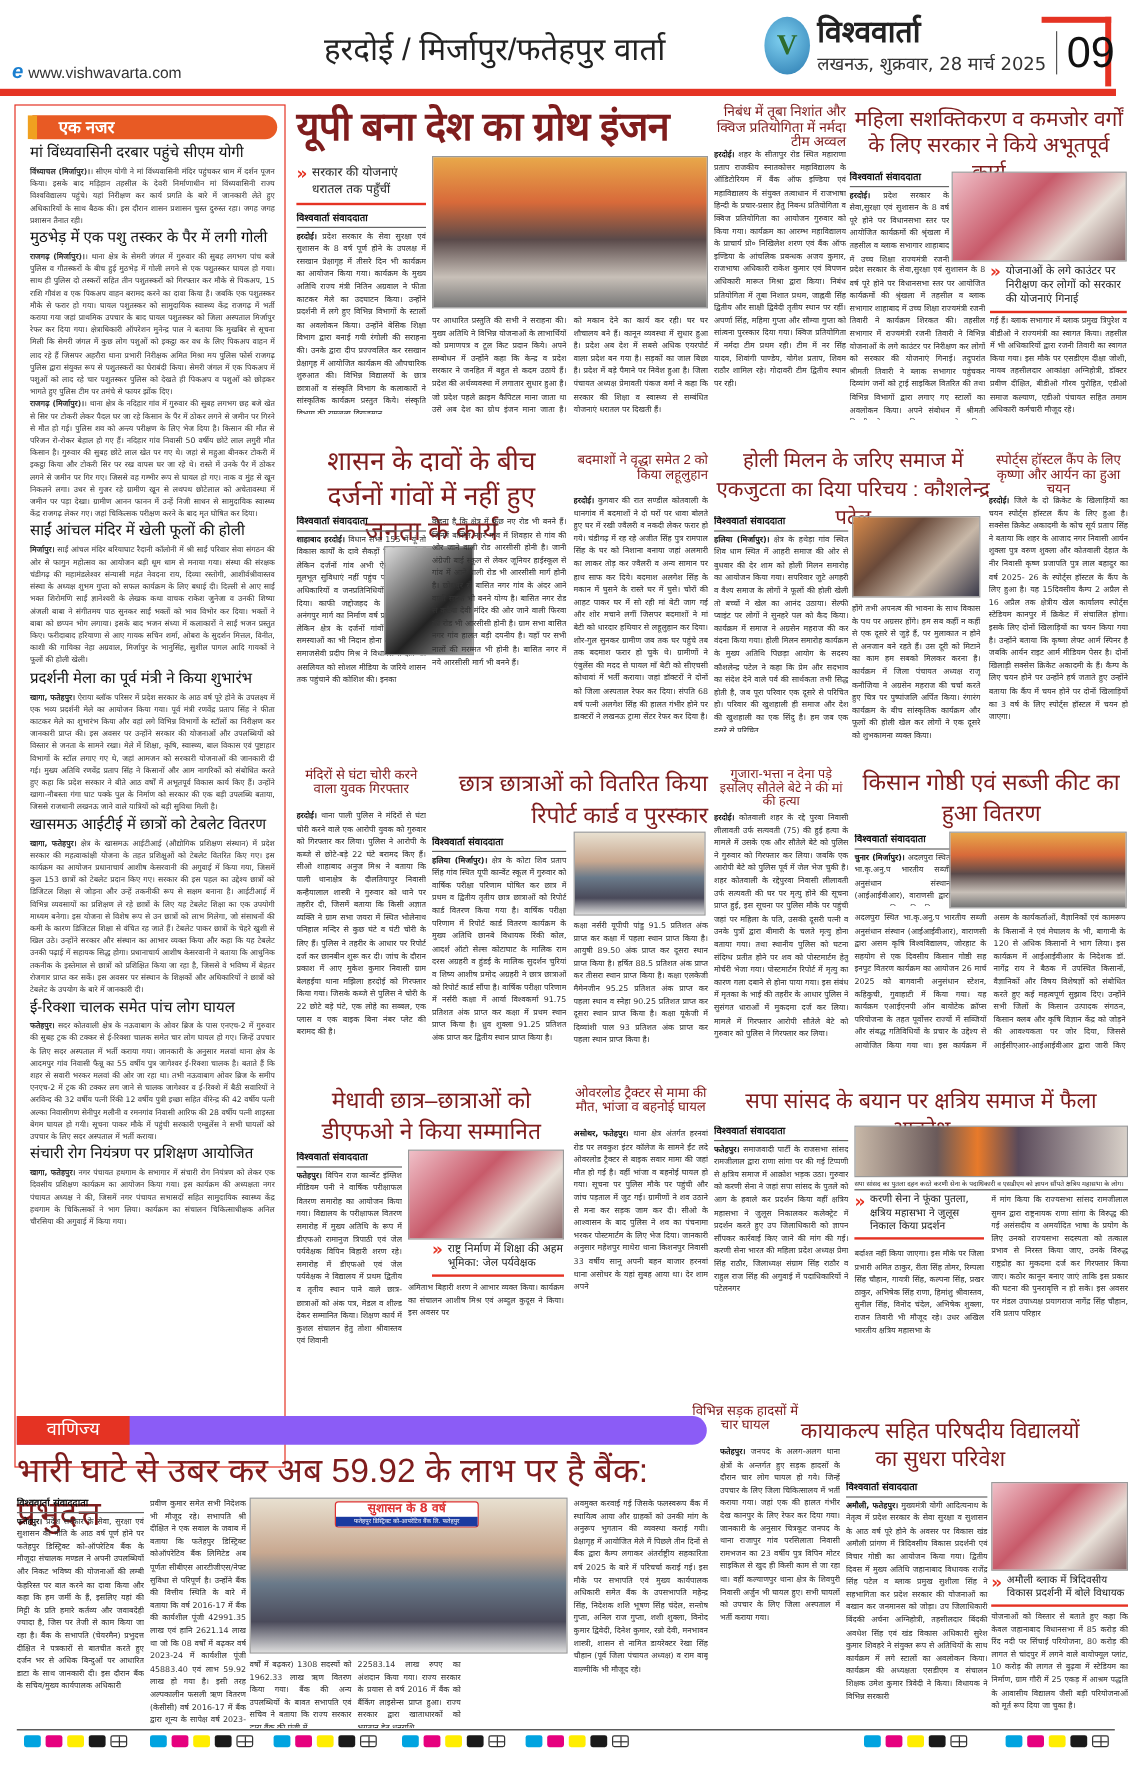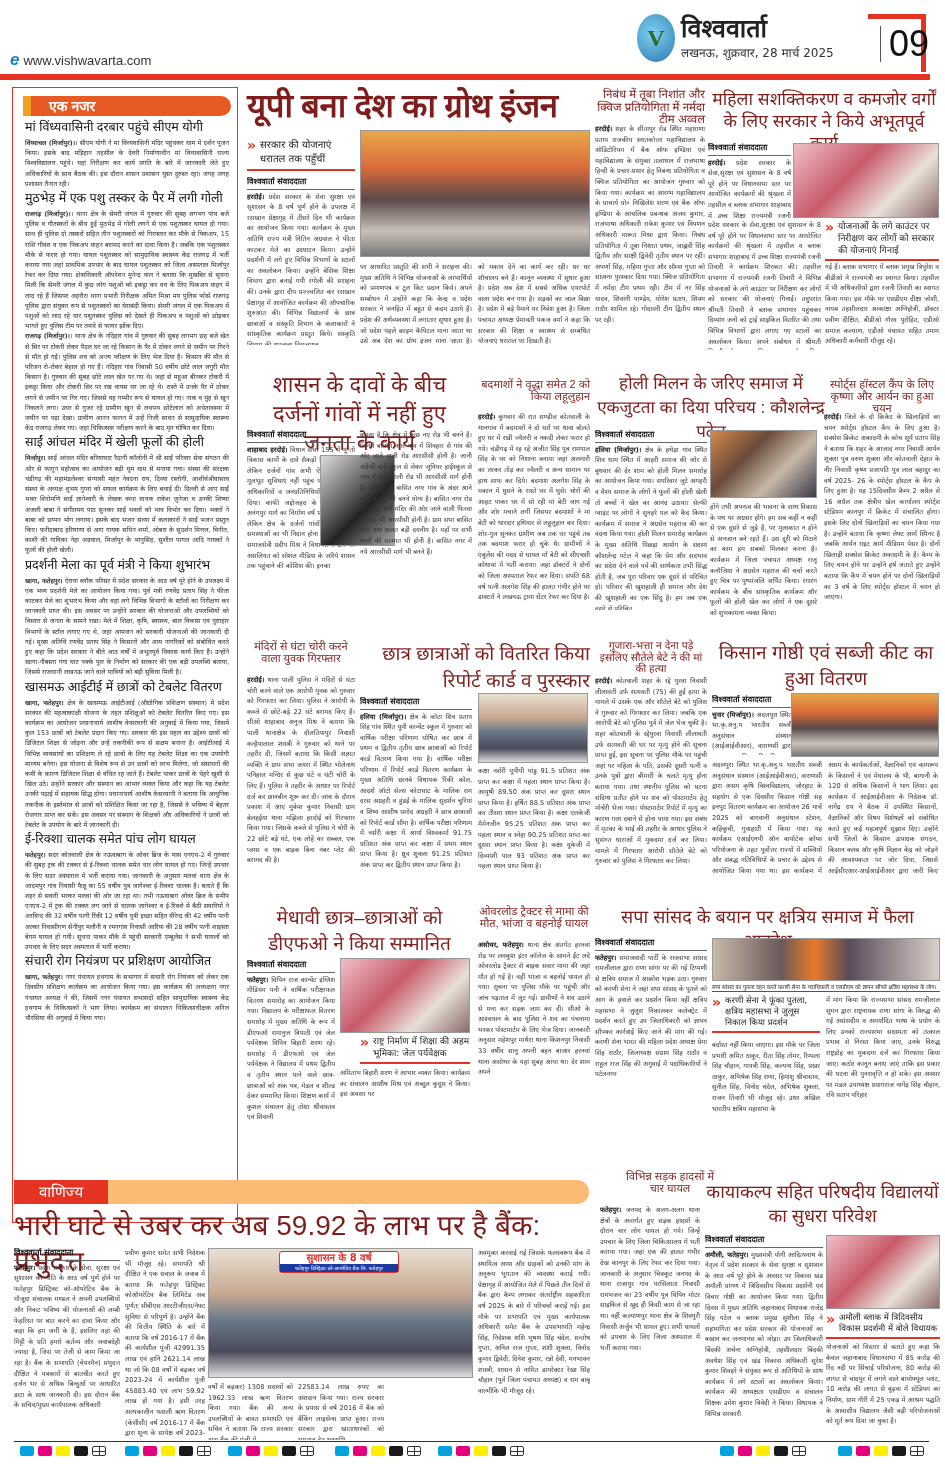--- a/index.html
+++ b/index.html
@@ -5,21 +5,21 @@
 *{box-sizing:border-box;margin:0;padding:0}
 body{width:945px;height:1474px;background:#fff;font-family:"DejaVu Sans",sans-serif;color:#222;position:relative;overflow:hidden}
 .abs{position:absolute}
 .masthead{position:absolute;left:0;top:0;width:945px;height:72px}
 .site-url{position:absolute;left:10px;top:50px;font-size:13px;color:#333;display:flex;align-items:center;gap:4px;font-family:"Liberation Sans",sans-serif}
 .site-url .e-icon{color:#1a7fd0;font-size:17px;font-weight:bold;font-style:italic}
 .section-title{position:absolute;left:270px;top:22px;font-size:26px;color:#222;font-family:"Liberation Sans",sans-serif;letter-spacing:0}
 .logo{position:absolute;left:637px;top:14px;display:flex;align-items:center;gap:6px}
 .logo-circle{width:38px;height:48px;border-radius:50%;background:radial-gradient(circle at 40% 40%,#7fd0f0,#2a7ab0);display:flex;align-items:center;justify-content:center;color:#2e6b2e;font-weight:bold;font-size:24px;font-family:"Liberation Serif",serif}
 .logo-name{font-size:25px;color:#222;font-weight:bold;line-height:1}
-.logo-date{font-size:12px;color:#333;margin-top:3px}
+.logo-date{font-size:15px;color:#333;margin-top:3px}
 .page-no-box{position:absolute;left:868px;top:14px;width:58px;height:58px;border-top:5px solid #e53323;border-right:5px solid #e53323}
 .page-no{position:absolute;left:880px;top:26px;font-size:36px;font-family:"Liberation Sans",sans-serif;color:#111;border-left:1px solid #555;padding-left:8px;line-height:1}
 .top-rule{position:absolute;left:0;top:74px;width:930px;height:6px;background:#e53323}
 .col-text{font-size:6.6px;line-height:10.6px;color:#333;text-align:justify;overflow:hidden}
 .col-text b{color:#111}
 .hl{font-family:"Liberation Sans",sans-serif;color:#7f1d1d;line-height:1.1}
 .byline{font-size:8px;font-weight:bold;color:#111;border-bottom:1px solid #666;padding-bottom:1px;margin-bottom:2px}
 .photo{background:linear-gradient(135deg,#c9a890,#7a6a62 40%,#b58a6a 70%,#d2c0b0);border:1px solid #999}
 .photo.dark{background:linear-gradient(135deg,#d88a4a,#6a4a3a 35%,#c8b8a8 65%,#3a3a4a)}
 .photo.stage{background:linear-gradient(180deg,#e8a84a 0,#d86a3a 30%,#5a4a4a 55%,#c8c0b8 80%,#777 100%)}
@@ -27,36 +27,37 @@
 .photo.pink{background:linear-gradient(135deg,#f0c0c8,#c85a6a 40%,#e8e0d8 70%,#8a6a6a)}
 .photo.room{background:linear-gradient(180deg,#e8e0d0 0,#c8a890 35%,#6a7a8a 55%,#4a4a5a 80%,#ddd 100%)}
 .photo.fire{background:linear-gradient(90deg,#c8b8a8,#6a5a5a 30%,#e87a2a 45%,#5a4a5a 60%,#d8d0c8)}
 .subdeck{display:flex;gap:4px;font-size:10px;line-height:14px;color:#222;border-bottom:2px solid #e53323;padding-bottom:3px}
 .subdeck .chev{color:#e53323;font-weight:bold;font-size:14px;line-height:14px}
 .eknazar{position:absolute;left:12px;top:87px;width:226px;height:1136px;border:1px solid #e53323}
 .eknazar-tab{margin:8px 6px 4px 10px;height:20px;background:#e85a24;border-radius:0 10px 10px 0;color:#fff;font-size:14px;font-weight:bold;padding-left:18px;line-height:20px;font-family:"Liberation Sans",sans-serif;border-left:8px solid #f0a020}
 .brief{padding:0 8px 0 12px}
 .brief h3{font-family:"Liberation Sans",sans-serif;font-size:12.5px;line-height:15px;color:#111;font-weight:normal;margin:2px 0 3px}
 .brief p{font-size:6.4px;line-height:10.2px;color:#333;text-align:justify}
-.vanijya-bar{position:absolute;left:14px;top:1180px;width:575px;height:24px;background:#fdba74;border-radius:0 12px 12px 0}
+.vanijya-bar{position:absolute;left:14px;top:1180px;width:575px;height:24px;background:#8b5cf6;border-radius:0 12px 12px 0}
 .vanijya-tag{position:absolute;left:0;top:0;width:94px;height:24px;background:#e53323;color:#fff;font-size:15px;text-align:center;line-height:24px;font-family:"Liberation Sans",sans-serif}
 .vanijya-sub{position:absolute;left:104px;top:0;font-size:14px;line-height:24px;color:#222;font-family:"Liberation Sans",sans-serif}
 .reg-marks{position:absolute;top:1446px;display:flex;gap:4px}
 .reg-marks span{width:14px;height:10px;border-radius:2px;display:inline-block}
 .reg-marks .cross{border:1px solid #333;background:linear-gradient(#333,#333) center/1px 100% no-repeat,linear-gradient(#333,#333) center/100% 1px no-repeat #fff}
 .hrule{position:absolute;height:1px;background:#333}
 </style>
 </head>
 <body>
 
 <div class="masthead">
   <div class="site-url">
     <span class="e-icon">e</span>
     <span>www.vishwavarta.com</span>
   </div>
+  <div class="section-title">हरदोई / मिर्जापुर/फतेहपुर वार्ता</div>
   <div class="logo">
     <div class="logo-circle">V</div>
     <div>
       <div class="logo-name">विश्ववार्ता</div>
       <div class="logo-date">लखनऊ,   शुक्रवार, 28 मार्च 2025</div>
     </div>
   </div>
   <div class="page-no-box"></div>
   <div class="page-no">09</div>
 </div>
@@ -219,24 +220,24 @@
 <div class="abs photo room" style="left:208px;top:1248px;width:265px;height:130px">
   <div style="position:absolute;left:70px;top:2px;width:120px;height:22px;background:#fff;border:1px solid #d33;border-radius:3px;text-align:center;font-size:10px;color:#d33;font-weight:bold;line-height:12px">
     <span>सुशासन के 8 वर्ष</span>
     <div style="background:#1a3aa0;color:#fff;font-size:5px;line-height:8px;font-weight:normal">फतेहपुर डिस्ट्रिक्ट को-आपरेटिव बैंक लि. फतेहपुर</div>
   </div>
 </div>
 <div class="abs col-text" style="left:208px;top:1382px;width:85px;height:58px">वर्षों में बढ़कर) 1308 सदस्यों को 1962.33 लाख ऋण वितरण किया गया। बैंक की अन्य उपलब्धियों के बावत सभापति एवं सचिव ने बताया कि राज्य सरकार द्वारा बैंक की पूंजी में</div>
 <div class="abs col-text" style="left:298px;top:1382px;width:86px;height:58px">22583.14 लाख रुपए का अंशदान किया गया। राज्य सरकार के प्रयास से वर्ष 2016 में बैंक को बैंकिंग लाइसेन्स प्राप्त हुआ। राज्य सरकार द्वारा खाताधारकों को भुगतान हेतु धनराशि</div>
 <div class="abs col-text" style="left:478px;top:1248px;width:112px;height:192px">अवमुक्त करवाई गई जिसके फलस्वरूप बैंक में स्थायित्व आया और ग्राहकों को उनकी मांग के अनुरूप भुगतान की व्यवस्था कराई गयी। प्रेक्षागृह में आयोजित मेले में पिछले तीन दिनों से बैंक द्वारा कैम्प लगाकर अंतर्राष्ट्रीय सहकारिता वर्ष 2025 के बारे में परिचर्चा कराई गई। इस मौके पर सभापति एवं मुख्य कार्यपालक अधिकारी समेत बैंक के उपसभापति महेन्द्र सिंह, निदेशक शशि भूषण सिंह चंदेल, सन्तोष गुप्ता, अनिल राज गुप्ता, शशी शुक्ला, विनोद कुमार द्विवेदी, दिनेश कुमार, रन्नो देवी, मनभावन शास्त्री, शासन से नामित डायरेक्टर रेखा सिंह चौहान (पूर्व जिला पंचायत अध्यक्ष) व राम बाबू वाल्मीकि भी मौजूद रहे।</div>
 
-<div class="abs hl" style="left:620px;top:1170px;width:100px;font-size:11px;text-align:center">विभिन्न सड़क हादसों में चार घायल</div>
+<div class="abs hl" style="left:571px;top:1170px;width:100px;font-size:11px;text-align:center">विभिन्न सड़क हादसों में चार घायल</div>
 <div class="abs col-text" style="left:600px;top:1205px;width:100px;height:235px"><b>फतेहपुर।</b><span> जनपद के अलग-अलग थाना क्षेत्रों के अन्तर्गत हुए सड़क हादसों के दौरान चार लोग घायल हो गये। जिन्हें उपचार के लिए जिला चिकित्सालय में भर्ती कराया गया। जहां एक की हालत गंभीर देख कानपुर के लिए रेफर कर दिया गया। जानकारी के अनुसार चित्रकूट जनपद के थाना राजापुर गांव परसिलाता निवासी रामभजन का 23 वर्षीय पुत्र विपिन मोटर साइकिल से खुद ही किसी काम से जा रहा था। वहीं कल्याणपुर थाना क्षेत्र के शिवपुरी निवासी अर्जुन भी घायल हुए। सभी घायलों को उपचार के लिए जिला अस्पताल में भर्ती कराया गया।</span></div>
 
-<div class="abs hl" style="left:705px;top:1180px;width:235px;font-size:18px;line-height:24px;text-align:center">कायाकल्प सहित परिषदीय विद्यालयों का सुधरा परिवेश</div>
+<div class="abs hl" style="left:666px;top:1180px;width:235px;font-size:18px;line-height:24px;text-align:center">कायाकल्प सहित परिषदीय विद्यालयों का सुधरा परिवेश</div>
 <div class="abs col-text" style="left:705px;top:1235px;width:118px;height:205px">
   <div class="byline">विश्ववार्ता संवाददाता</div>
   <b>अमौली, फतेहपुर।</b><span> मुख्यमंत्री योगी आदित्यनाथ के नेतृत्व में प्रदेश सरकार के सेवा सुरक्षा व सुशासन के आठ वर्ष पूरे होने के अवसर पर विकास खंड अमौली प्रांगण में त्रिदिवसीय विकास प्रदर्शनी एवं विचार गोष्ठी का आयोजन किया गया। द्वितीय दिवस में मुख्य अतिथि जहानाबाद विधायक राजेंद्र सिंह पटेल व ब्लाक प्रमुख सुशीला सिंह ने सहभागिता कर प्रदेश सरकार की योजनाओं का बखान कर जनमानस को जोड़ा। उप जिलाधिकारी बिंदकी अर्चना अग्निहोत्री, तहसीलदार बिंदकी अवधेश सिंह एवं खंड विकास अधिकारी सुरेश कुमार शिवहरे ने संयुक्त रूप से अतिथियों के साथ कार्यक्रम में लगे स्टालों का अवलोकन किया। कार्यक्रम की अध्यक्षता एसडीएम व संचालन शिक्षक उमेश कुमार त्रिवेदी ने किया। विधायक ने विभिन्न सरकारी</span>
 </div>
 <div class="abs photo pink" style="left:826px;top:1235px;width:114px;height:74px"></div>
 <div class="abs" style="left:826px;top:1312px;width:114px">
   <div class="subdeck" style="font-size:8.5px;line-height:11px">
       <span class="chev">»</span>
       <span>अमौली ब्लाक में त्रिदिवसीय विकास प्रदर्शनी में बोले विधायक</span>
     </div>

